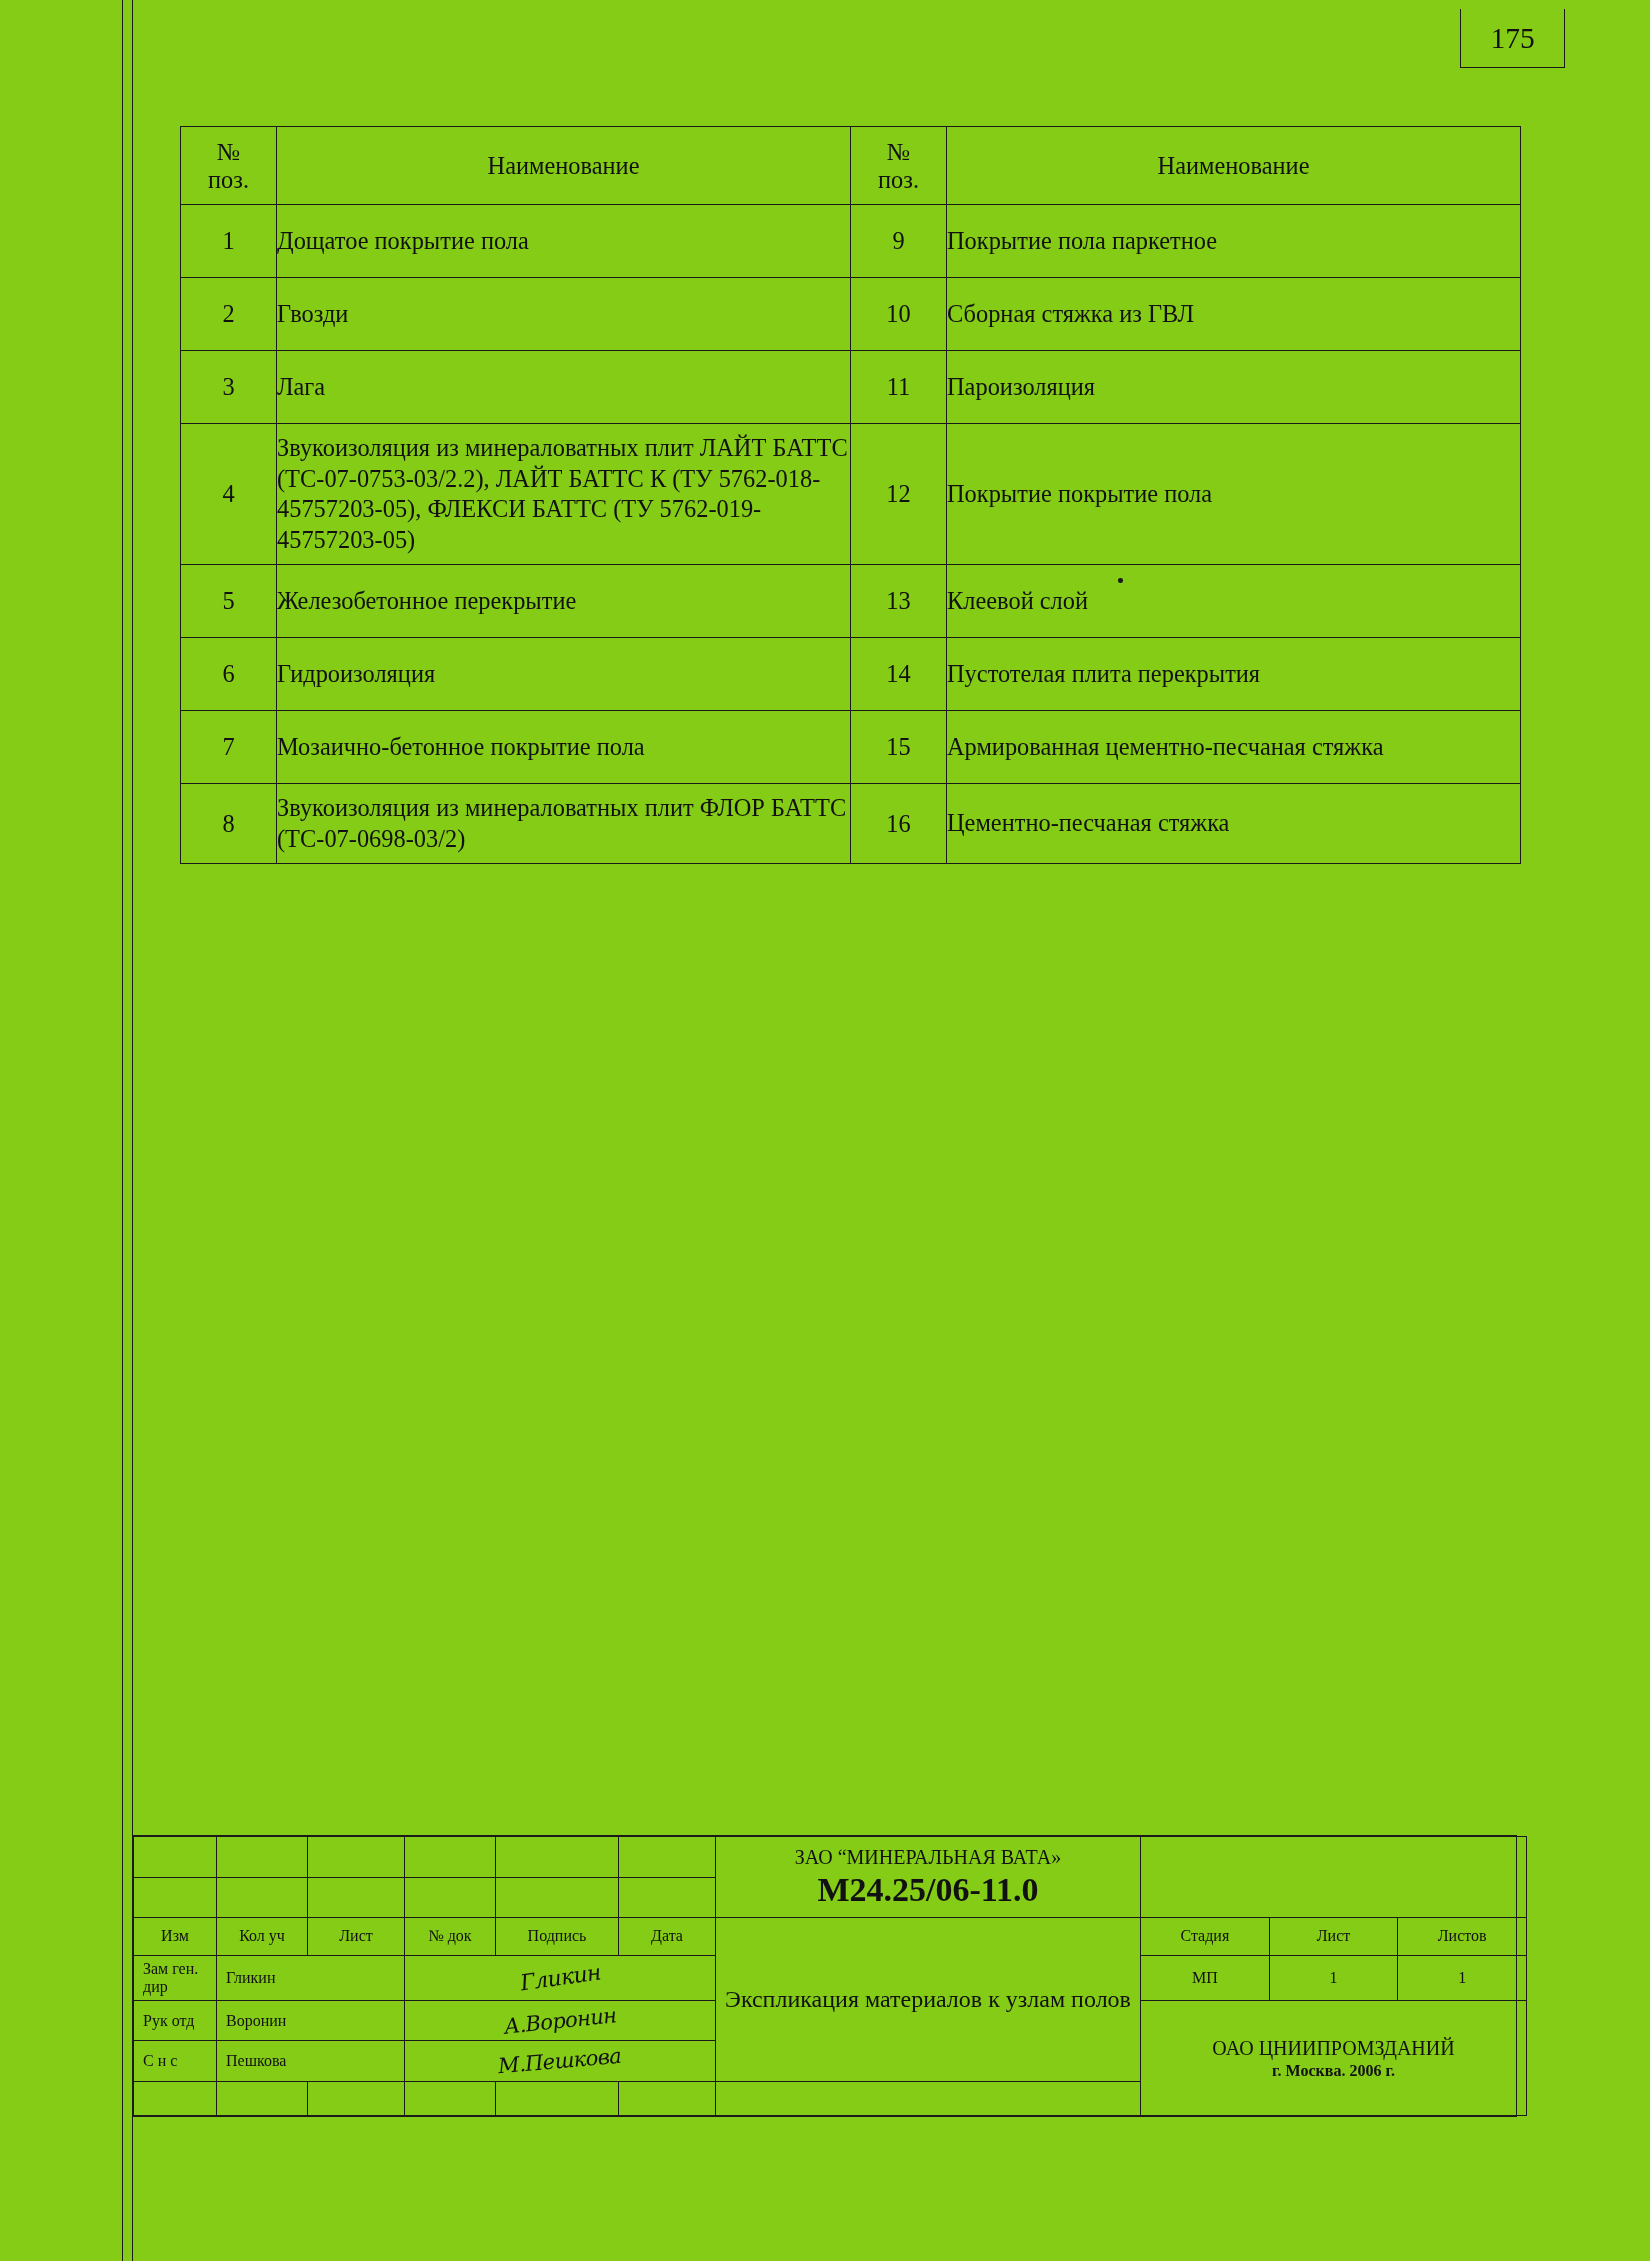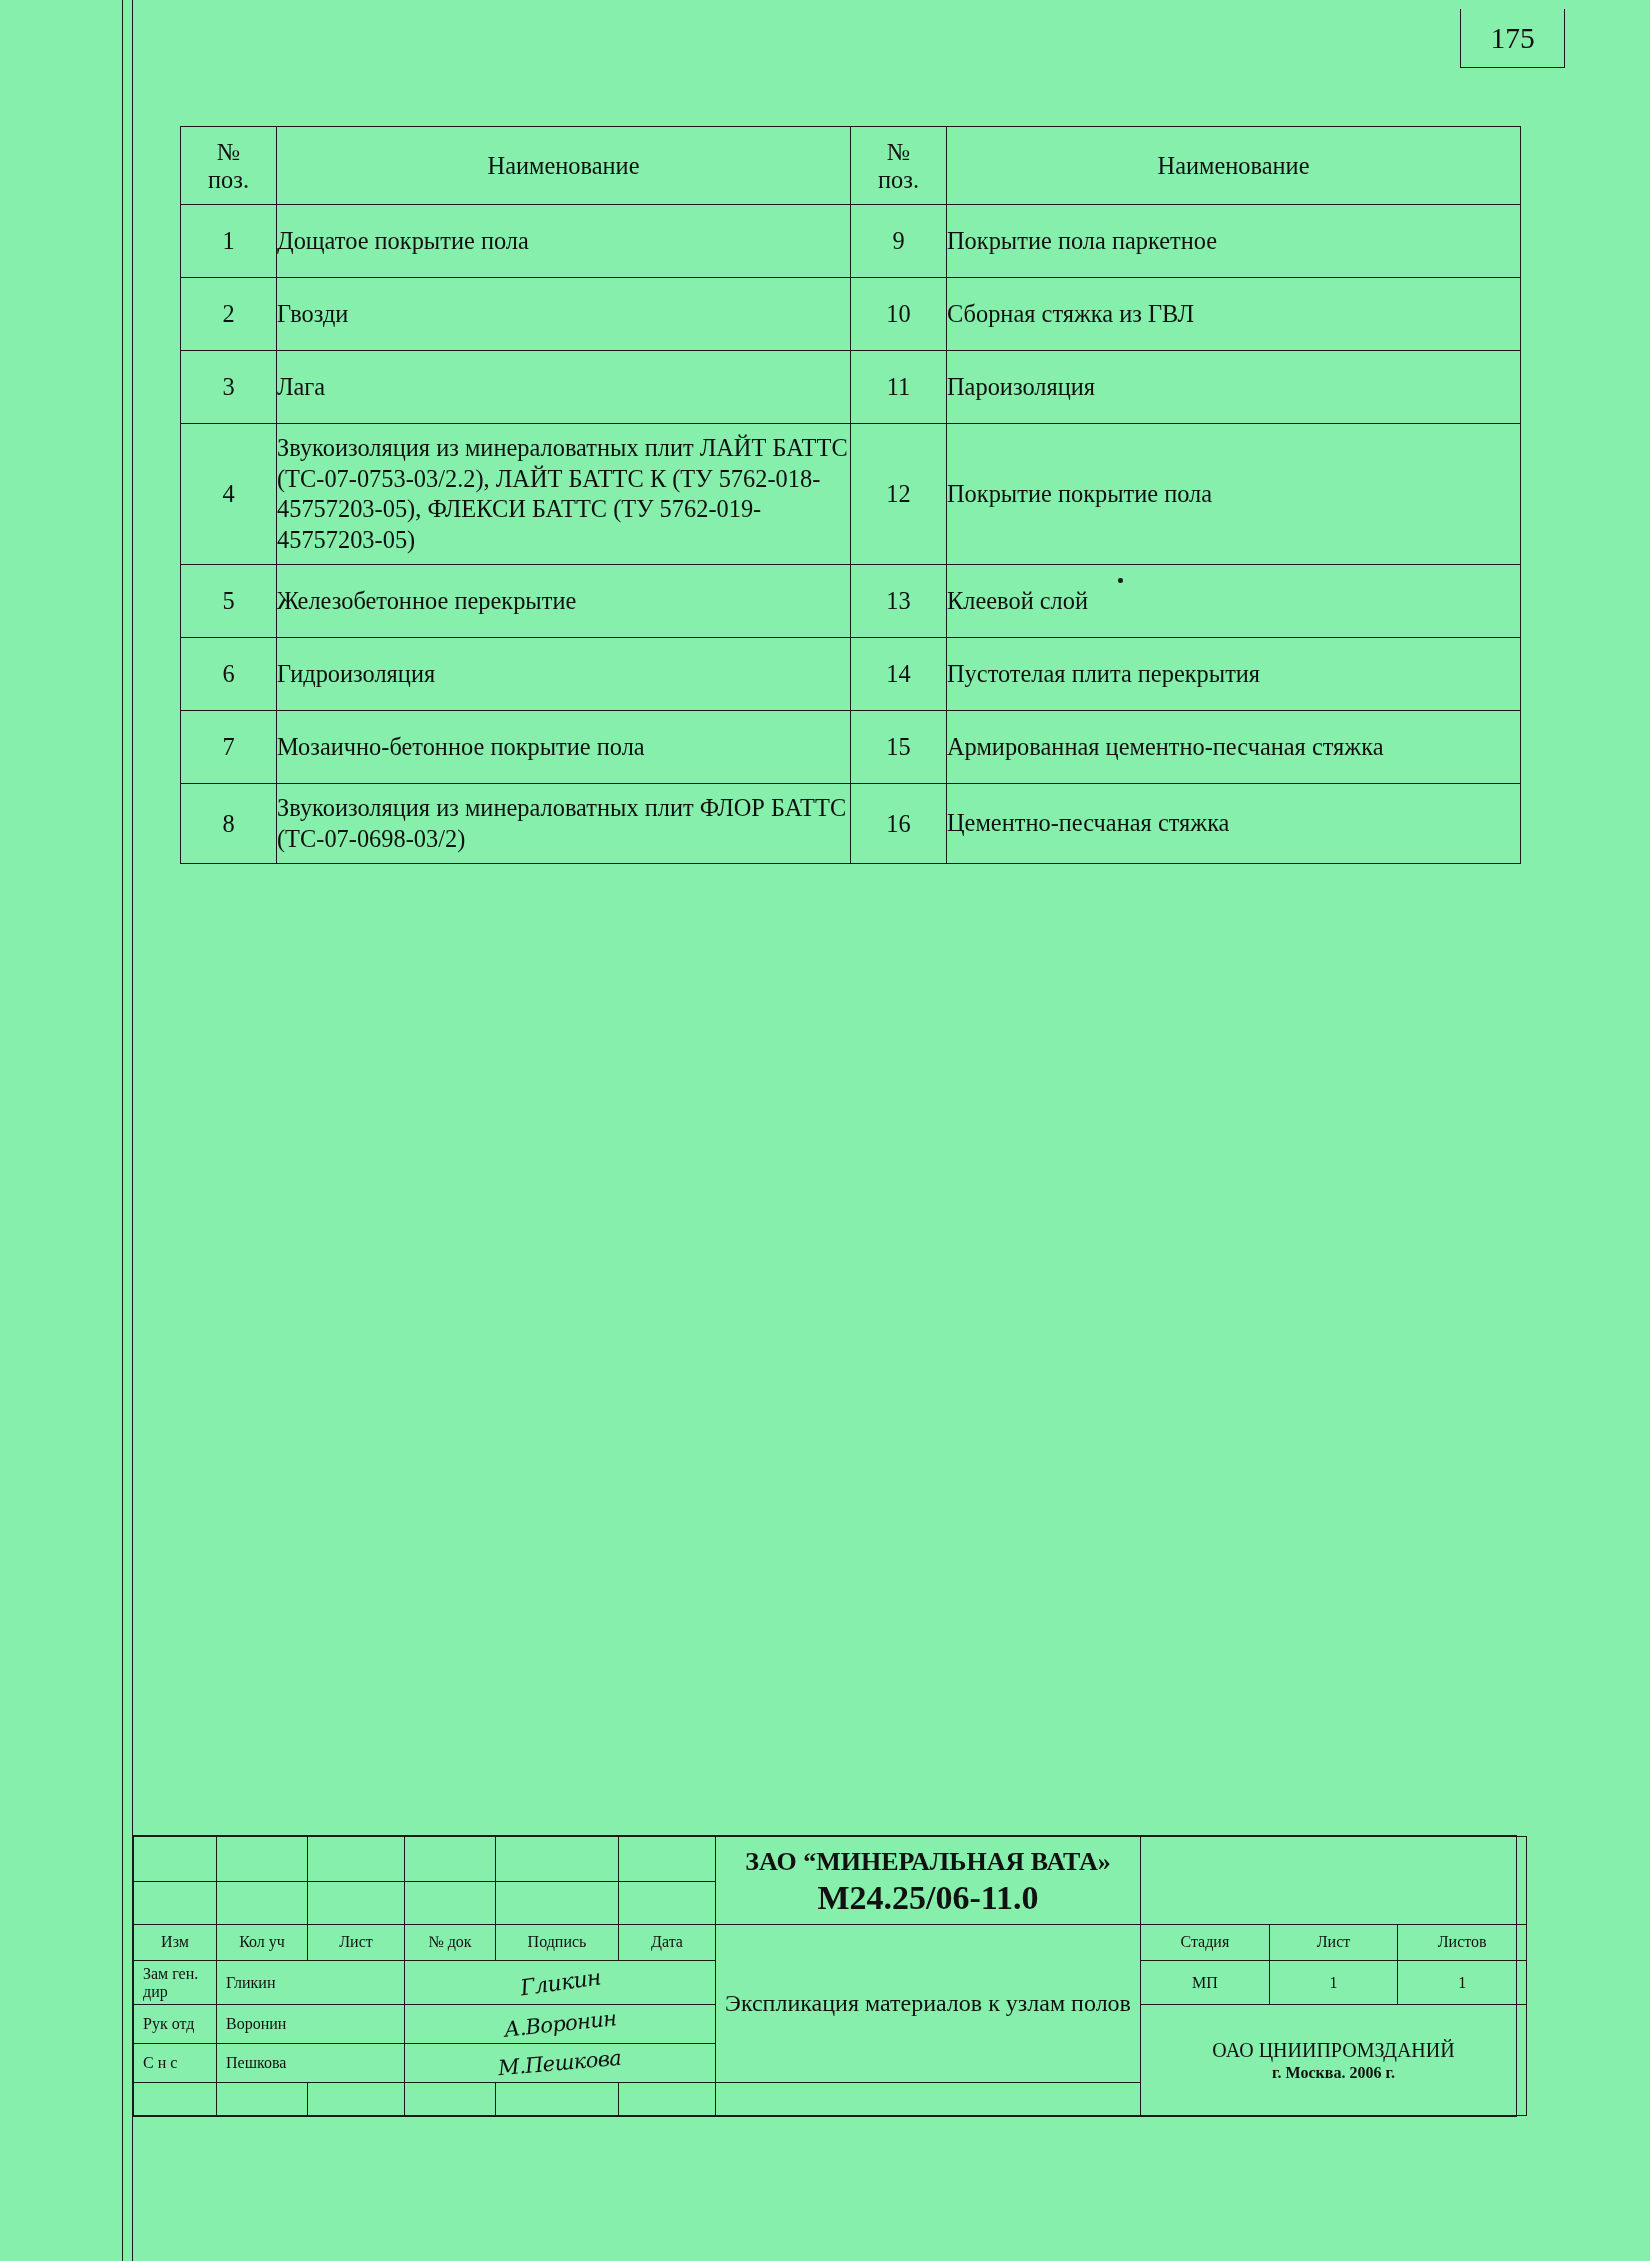--- a/index.html
+++ b/index.html
@@ -8,21 +8,21 @@
     background: #ffffff;
   }
   body {
     font-family: "Liberation Serif", serif;
     color: #111111;
   }
   .page {
     position: relative;
     width: 1650px;
     height: 2261px;
-    background: #86efac;
+    background: #84cc16;
     overflow: hidden;
   }
 
   
   .page-number-box {
     position: absolute;
     top: 9px;
     left: 1460px;
     width: 103px;
     height: 58px;
@@ -137,22 +137,22 @@
     font-size: 22px;
     transform: rotate(-8deg);
     display: inline-block;
     letter-spacing: -0.6px;
   }
   .sig2 { font-size: 21px; transform: rotate(-6deg); }
   .sig3 { font-size: 21px; transform: rotate(-5deg); }
 
   .company-title {
     font-family: "Liberation Serif", serif;
-    font-weight: bold;
-    font-size: 26px;
+    font-weight: normal;
+    font-size: 20px;
     line-height: 1.35;
     text-align: center;
   }
   .company-code {
     font-weight: bold;
     font-size: 34px;
     text-align: center;
   }
   .doc-title {
     font-size: 24px;

